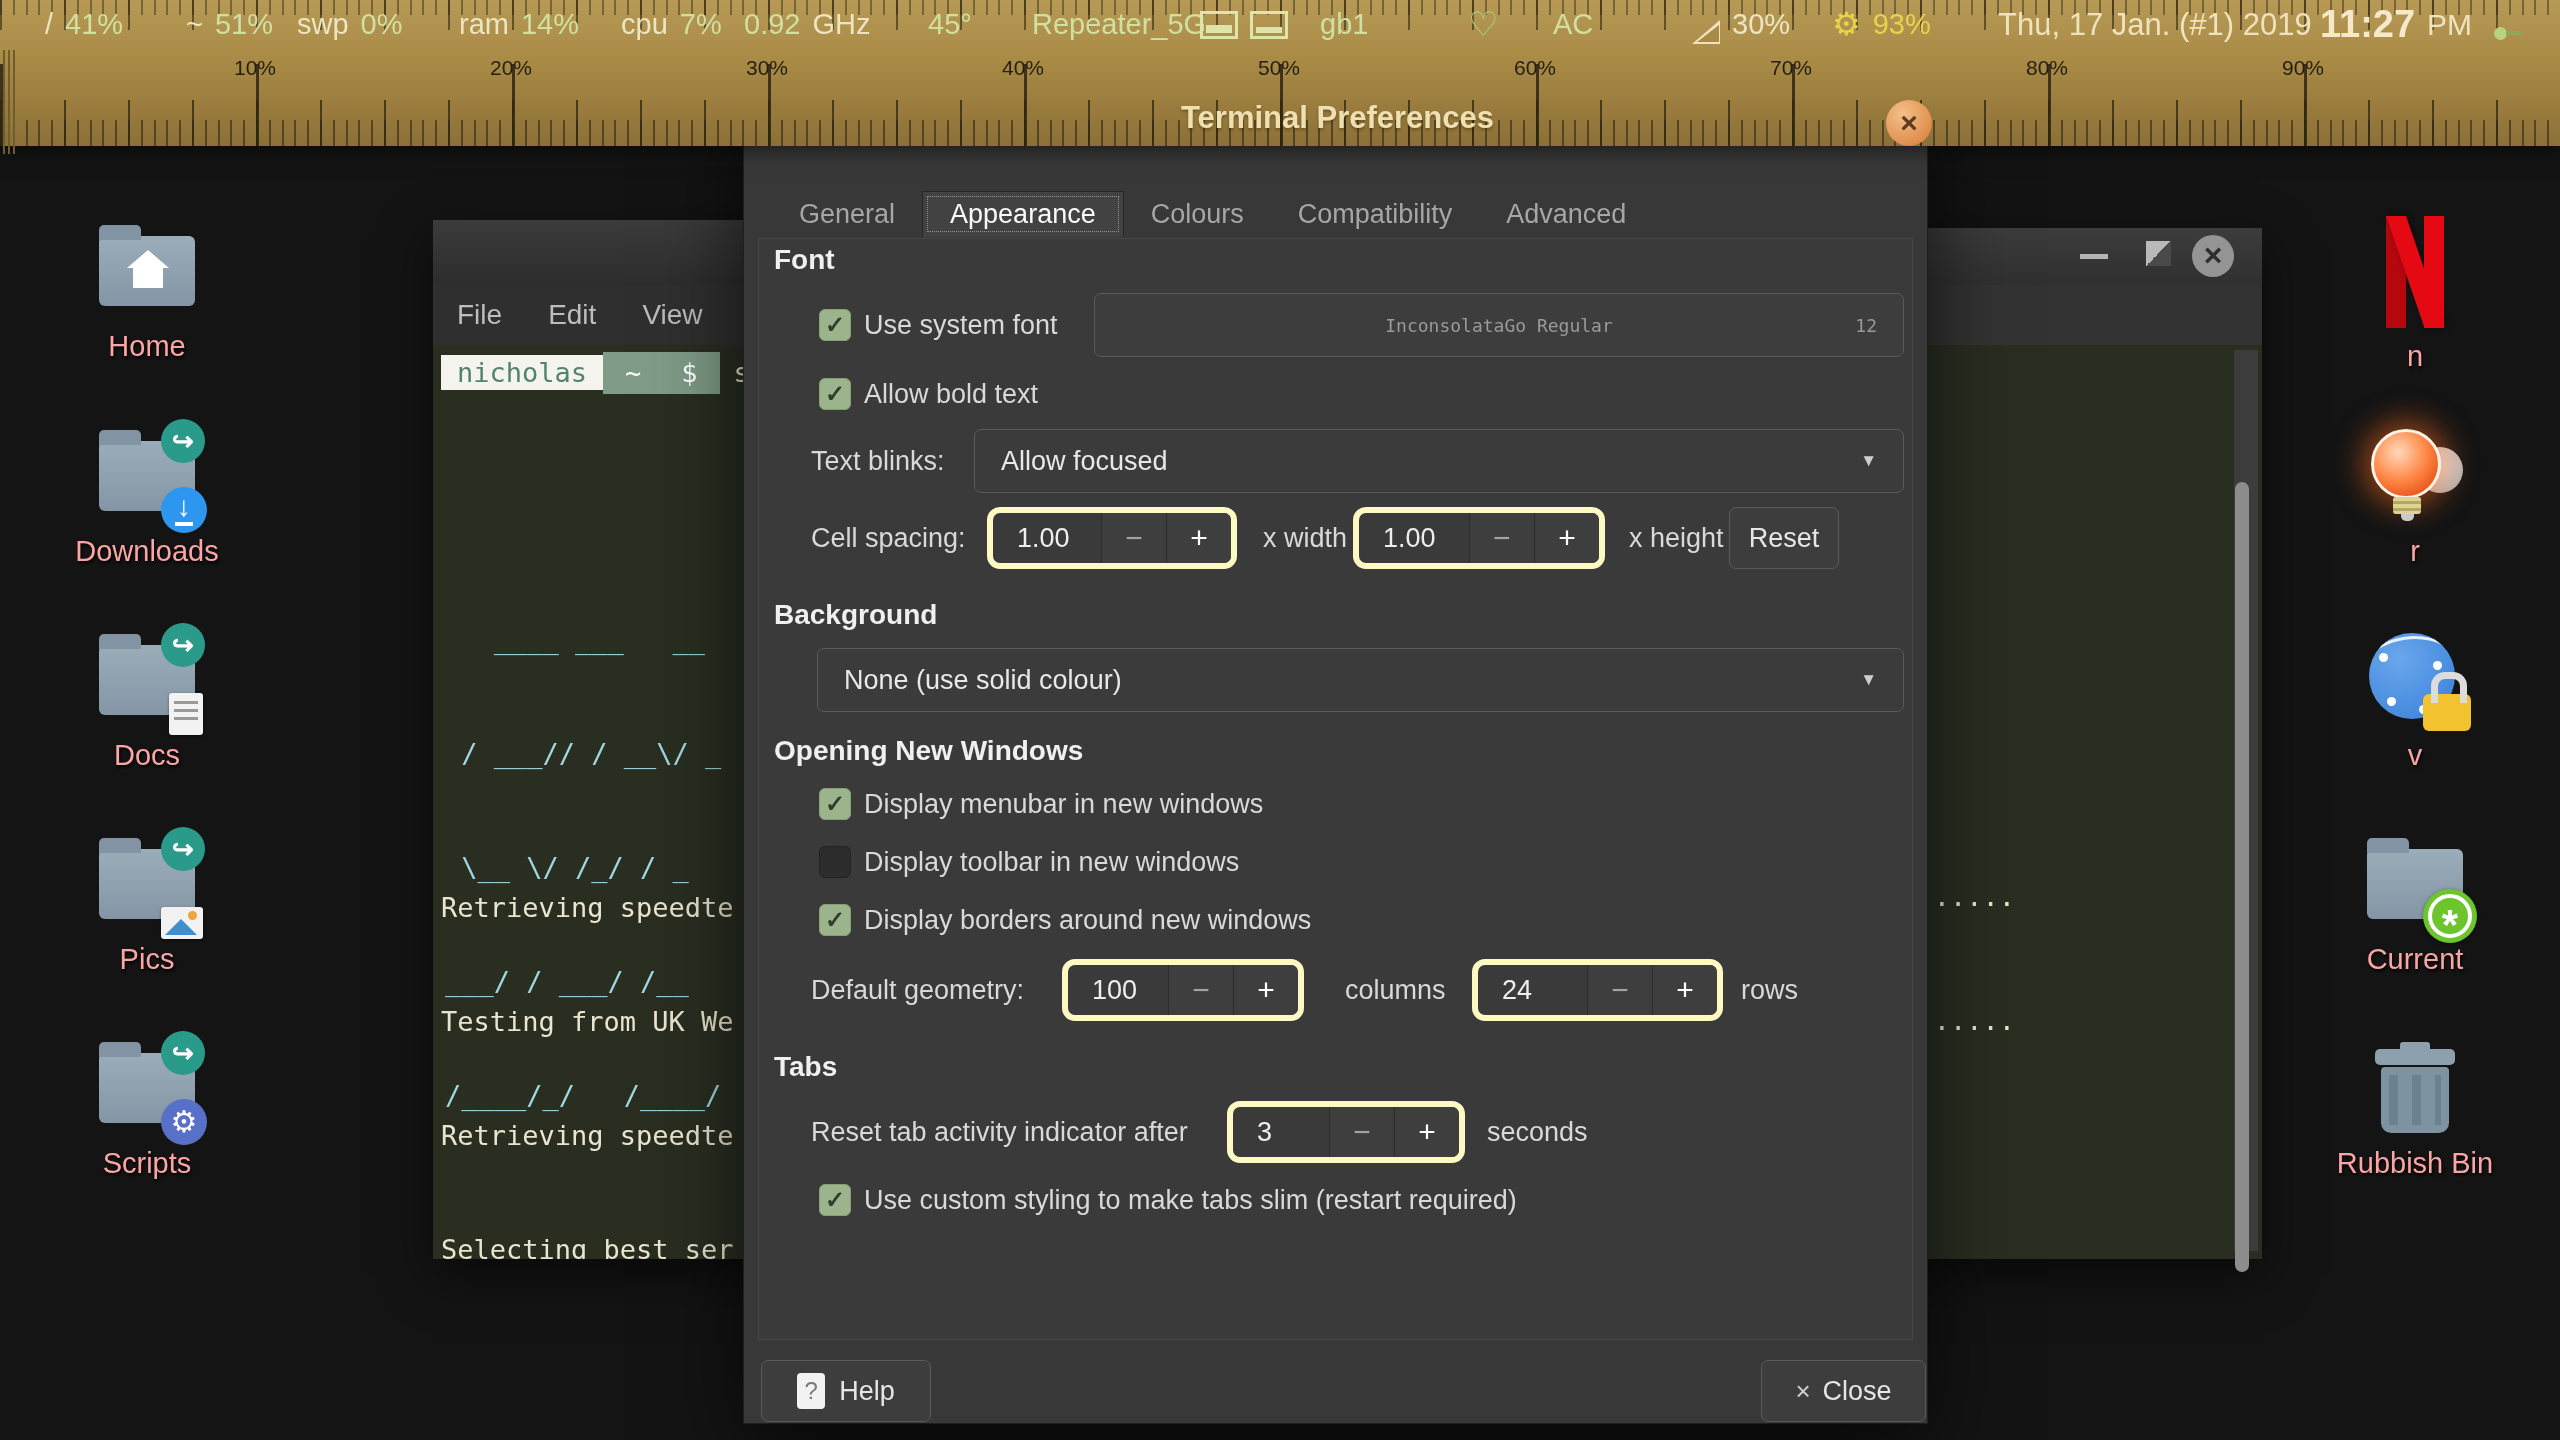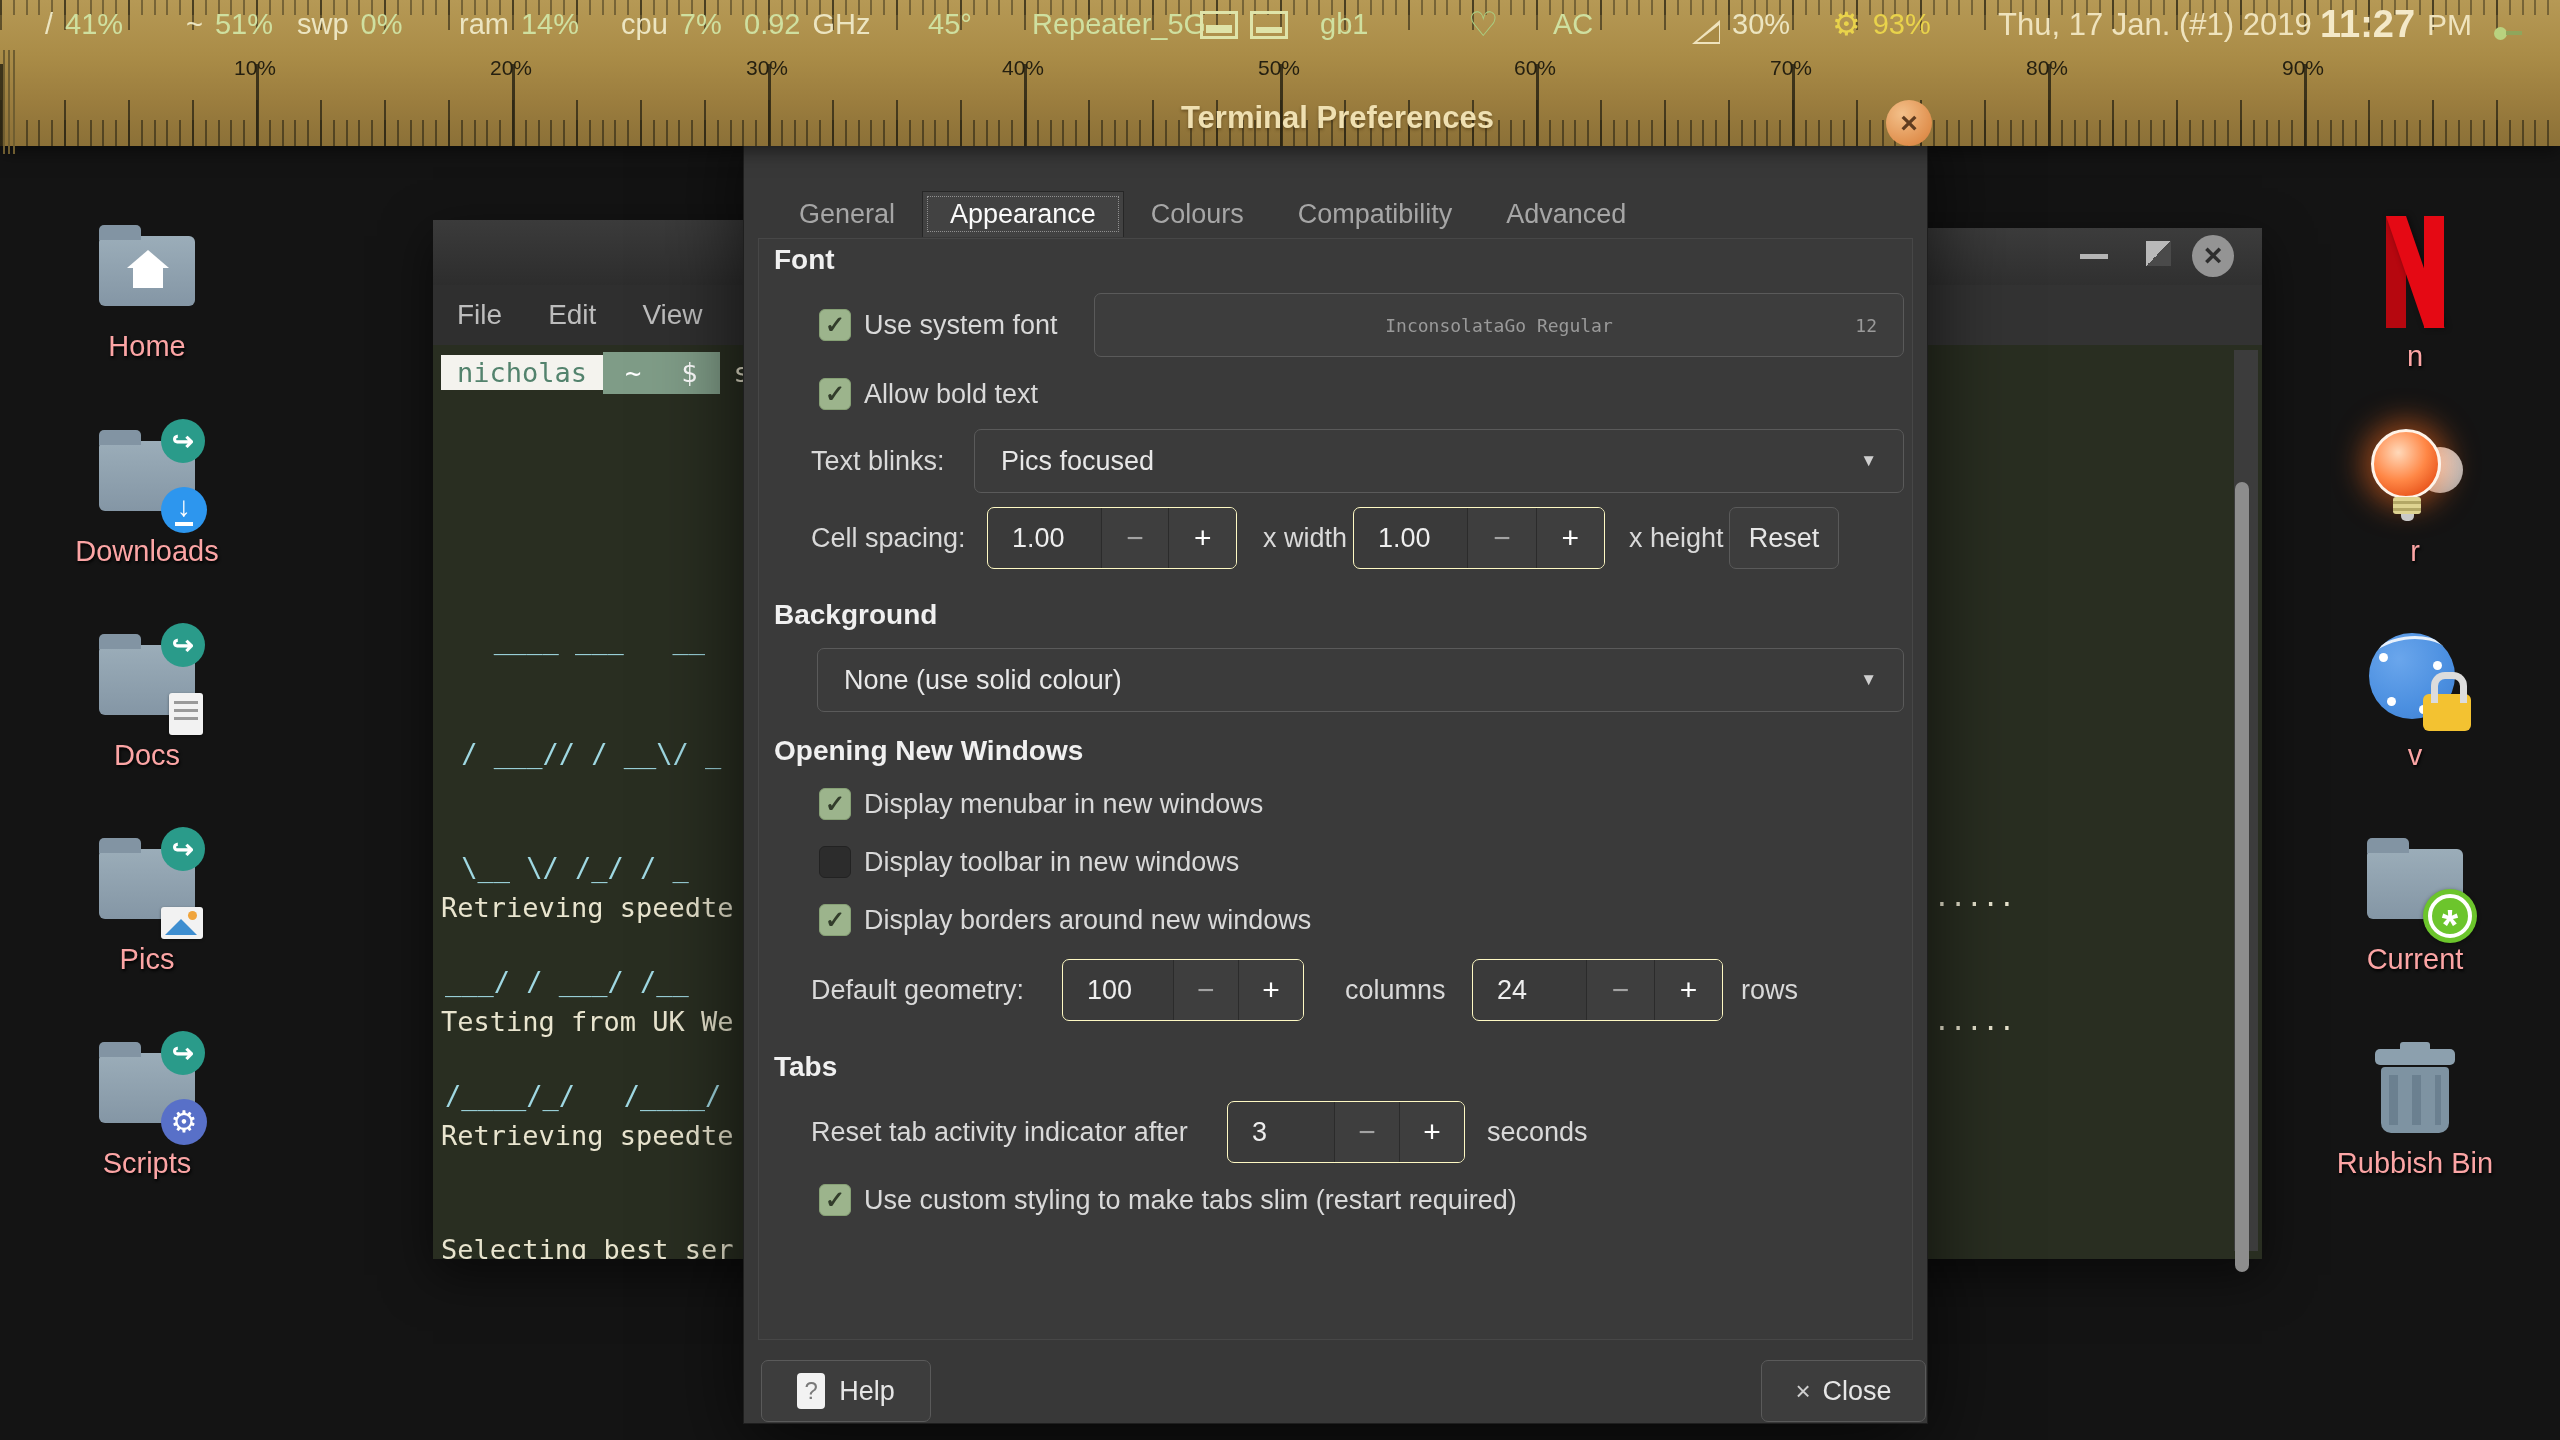--- a/index.html
+++ b/index.html
@@ -92,21 +92,21 @@
     box-sizing:border-box;text-align:center;line-height:30px;font-size:24px;font-weight:bold;color:#323d2b}
   .cb.on{background:#9cb48c;border:1px solid #86a075}
   .gtkbtn{background:#3d3d3d;border:1px solid #5a5a5a;border-radius:7px;color:#e6e6e6;
     display:flex;align-items:center;justify-content:center;box-sizing:border-box}
   .fontbtn{position:absolute;font-family:"DejaVu Sans Mono",monospace;color:#9a9a9a;font-size:18px}
   .fontsize{position:absolute;right:26px;color:#9a9a9a}
   .combo{position:absolute;background:#3b3b3b;border:1px solid #5a5a5a;border-radius:7px;height:64px;
     display:flex;align-items:center;box-sizing:border-box;color:#e8e8e8}
   .combo .val{margin-left:26px}
   .combo .arr{position:absolute;right:26px;font-size:17px;color:#cfcfcf}
-  .spin{position:absolute;display:flex;height:62px;border:1px solid #fef9c3;border-radius:7px;
+  .spin{position:absolute;display:flex;height:62px;border:6px solid #fef9c3;border-radius:13px;
     background:#3a3a3a;box-sizing:border-box;overflow:hidden}
   .spin input{flex:1.3;min-width:0;background:transparent;border:none;outline:none;color:#eee;
     font-size:27px;font-family:"Liberation Sans",sans-serif;padding-left:24px}
   .spin .sbtn{flex:1;border-left:1px solid #2b2b2b;display:flex;align-items:center;justify-content:center;
     font-size:30px;color:#a3a3a3;min-width:64px;background:#3e3e3e}
   .spin .sbtn.plus{color:#fff}
   .lbl{color:#d9d9d9}
   .hbtn-ic{display:inline-block;width:28px;height:36px;background:#f2f2f2;border-radius:4px;color:#7a7a7a;
     font-size:24px;text-align:center;line-height:36px;margin-right:14px}
   .cbtn-ic{color:#cfcfcf;margin-right:12px;font-size:26px}
@@ -329,21 +329,21 @@
   </div>
 
   <div class="row" style="top:263px">
     <span class="cb on abs" style="left:75px">✓</span>
     <span class="lbl abs" style="left:120px">Allow bold text</span>
   </div>
 
   <div class="row" style="top:330px">
     <span class="lbl abs" style="left:67px">Text blinks:</span>
     <div class="combo" style="left:230px;width:930px">
-      <span class="val">Pics focused</span>
+      <span class="val">Allow focused</span>
       <span class="arr">▼</span>
     </div>
   </div>
 
   <div class="row" style="top:407px">
     <span class="lbl abs" style="left:67px">Cell spacing:</span>
     <div class="spin" style="left:243px;width:250px">
       <input value="1.00" style="">
       <span class="sbtn">−</span>
       <span class="sbtn plus">+</span>

